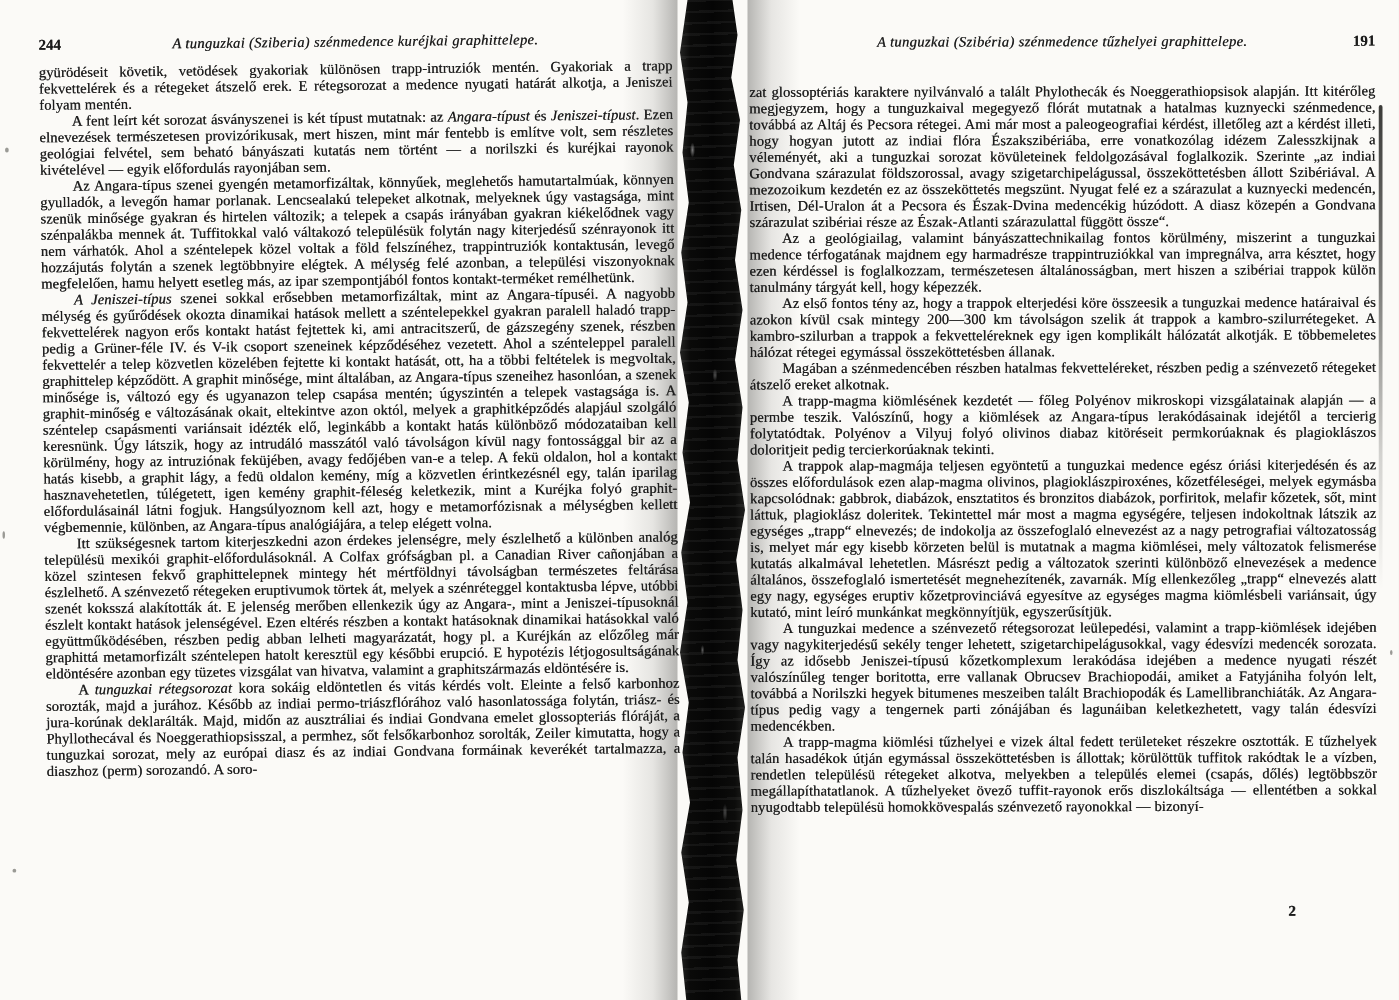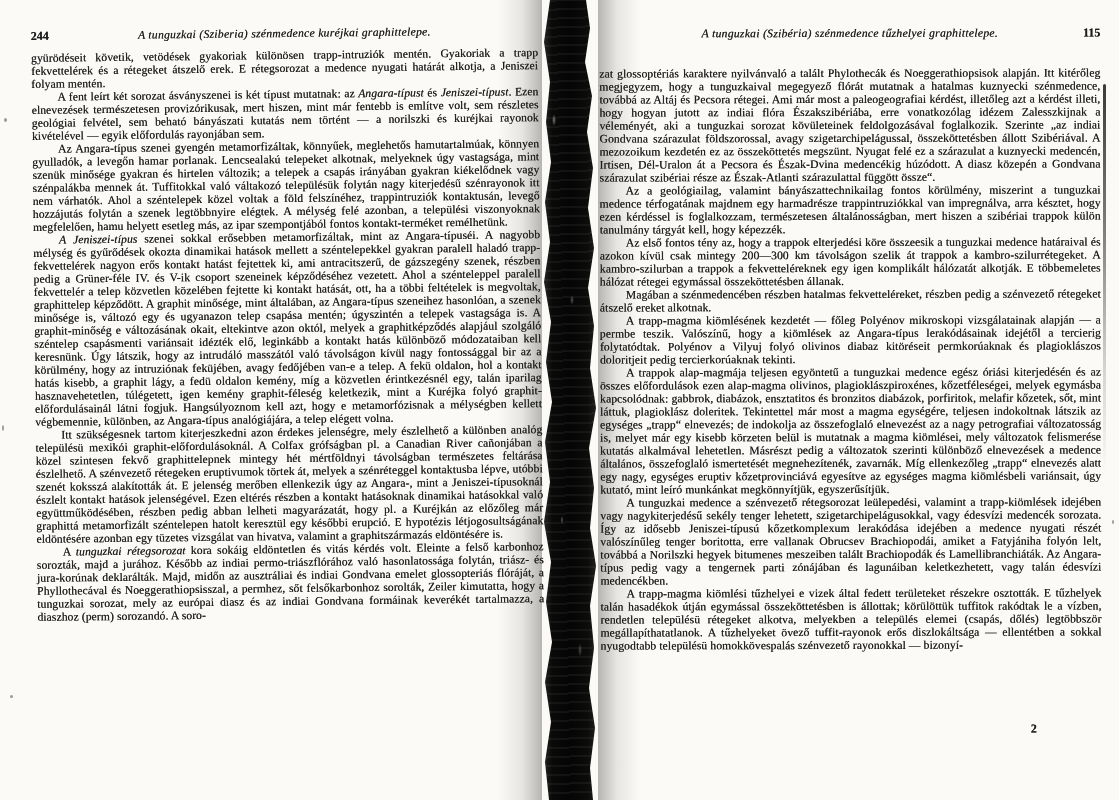--- a/index.html
+++ b/index.html
@@ -107,21 +107,21 @@
   </div>
 
   <div class="gutter"></div>
   <div class="shade shade-left"></div>
   <div class="shade shade-right"></div>
 
   <div class="page" id="right-page">
     <div class="page-header">
       <span class="header-spacer"></span>
       <span class="running-title">A tunguzkai (Szibéria) szénmedence tűzhelyei graphittelepe.</span>
-      <span class="page-num">115</span>
+      <span class="page-num">191</span>
     </div>
     <div class="text-col">
 
         <p class="para"><span><span>zat glossoptériás karaktere nyilvánvaló a talált Phylothecák és Noeggerathiopsisok alapján. Itt kitérőleg megjegyzem, hogy a tunguzkaival megegyező flórát mutatnak a hatalmas kuznyecki szénmedence, továbbá az Altáj és Pecsora rétegei. Ami már most a paleogeografiai kérdést, illetőleg azt a kérdést illeti, hogy hogyan jutott az indiai flóra Északszibériába, erre vonatkozólag idézem Zalesszkijnak a véleményét, aki a tunguzkai sorozat kövületeinek feldolgozásával foglalkozik. Szerinte „az indiai Gondvana szárazulat földszorossal, avagy szigetarchipelágussal, összeköttetésben állott Szibériával. A mezozoikum kezdetén ez az összeköttetés megszünt. Nyugat felé ez a szárazulat a kuznyecki medencén, Irtisen, Dél-Uralon át a Pecsora és Észak-Dvina medencékig húzódott. A diasz közepén a Gondvana szárazulat szibériai része az Észak-Atlanti szárazulattal függött össze“.</span></span></p>
 
         <p class="para indent"><span><span>Az a geológiailag, valamint bányászattechnikailag fontos körülmény, miszerint a tunguzkai medence térfogatának majdnem egy harmadrésze trappintruziókkal van impregnálva, arra késztet, hogy ezen kérdéssel is foglalkozzam, természetesen általánosságban, mert hiszen a szibériai trappok külön tanulmány tárgyát kell, hogy képezzék.</span></span></p>
 
         <p class="para indent"><span><span>Az első fontos tény az, hogy a trappok elterjedési köre összeesik a tunguzkai medence határaival és azokon kívül csak mintegy 200—300 km távolságon szelik át trappok a kambro-szilurrétegeket. A kambro-szilurban a trappok a fekvetteléreknek egy igen komplikált hálózatát alkotják. E többemeletes hálózat rétegei egymással összeköttetésben állanak.</span></span></p>
 
         <p class="para indent"><span><span>Magában a szénmedencében részben hatalmas fekvetteléreket, részben pedig a szénvezető rétegeket átszelő ereket alkotnak.</span></span></p>

